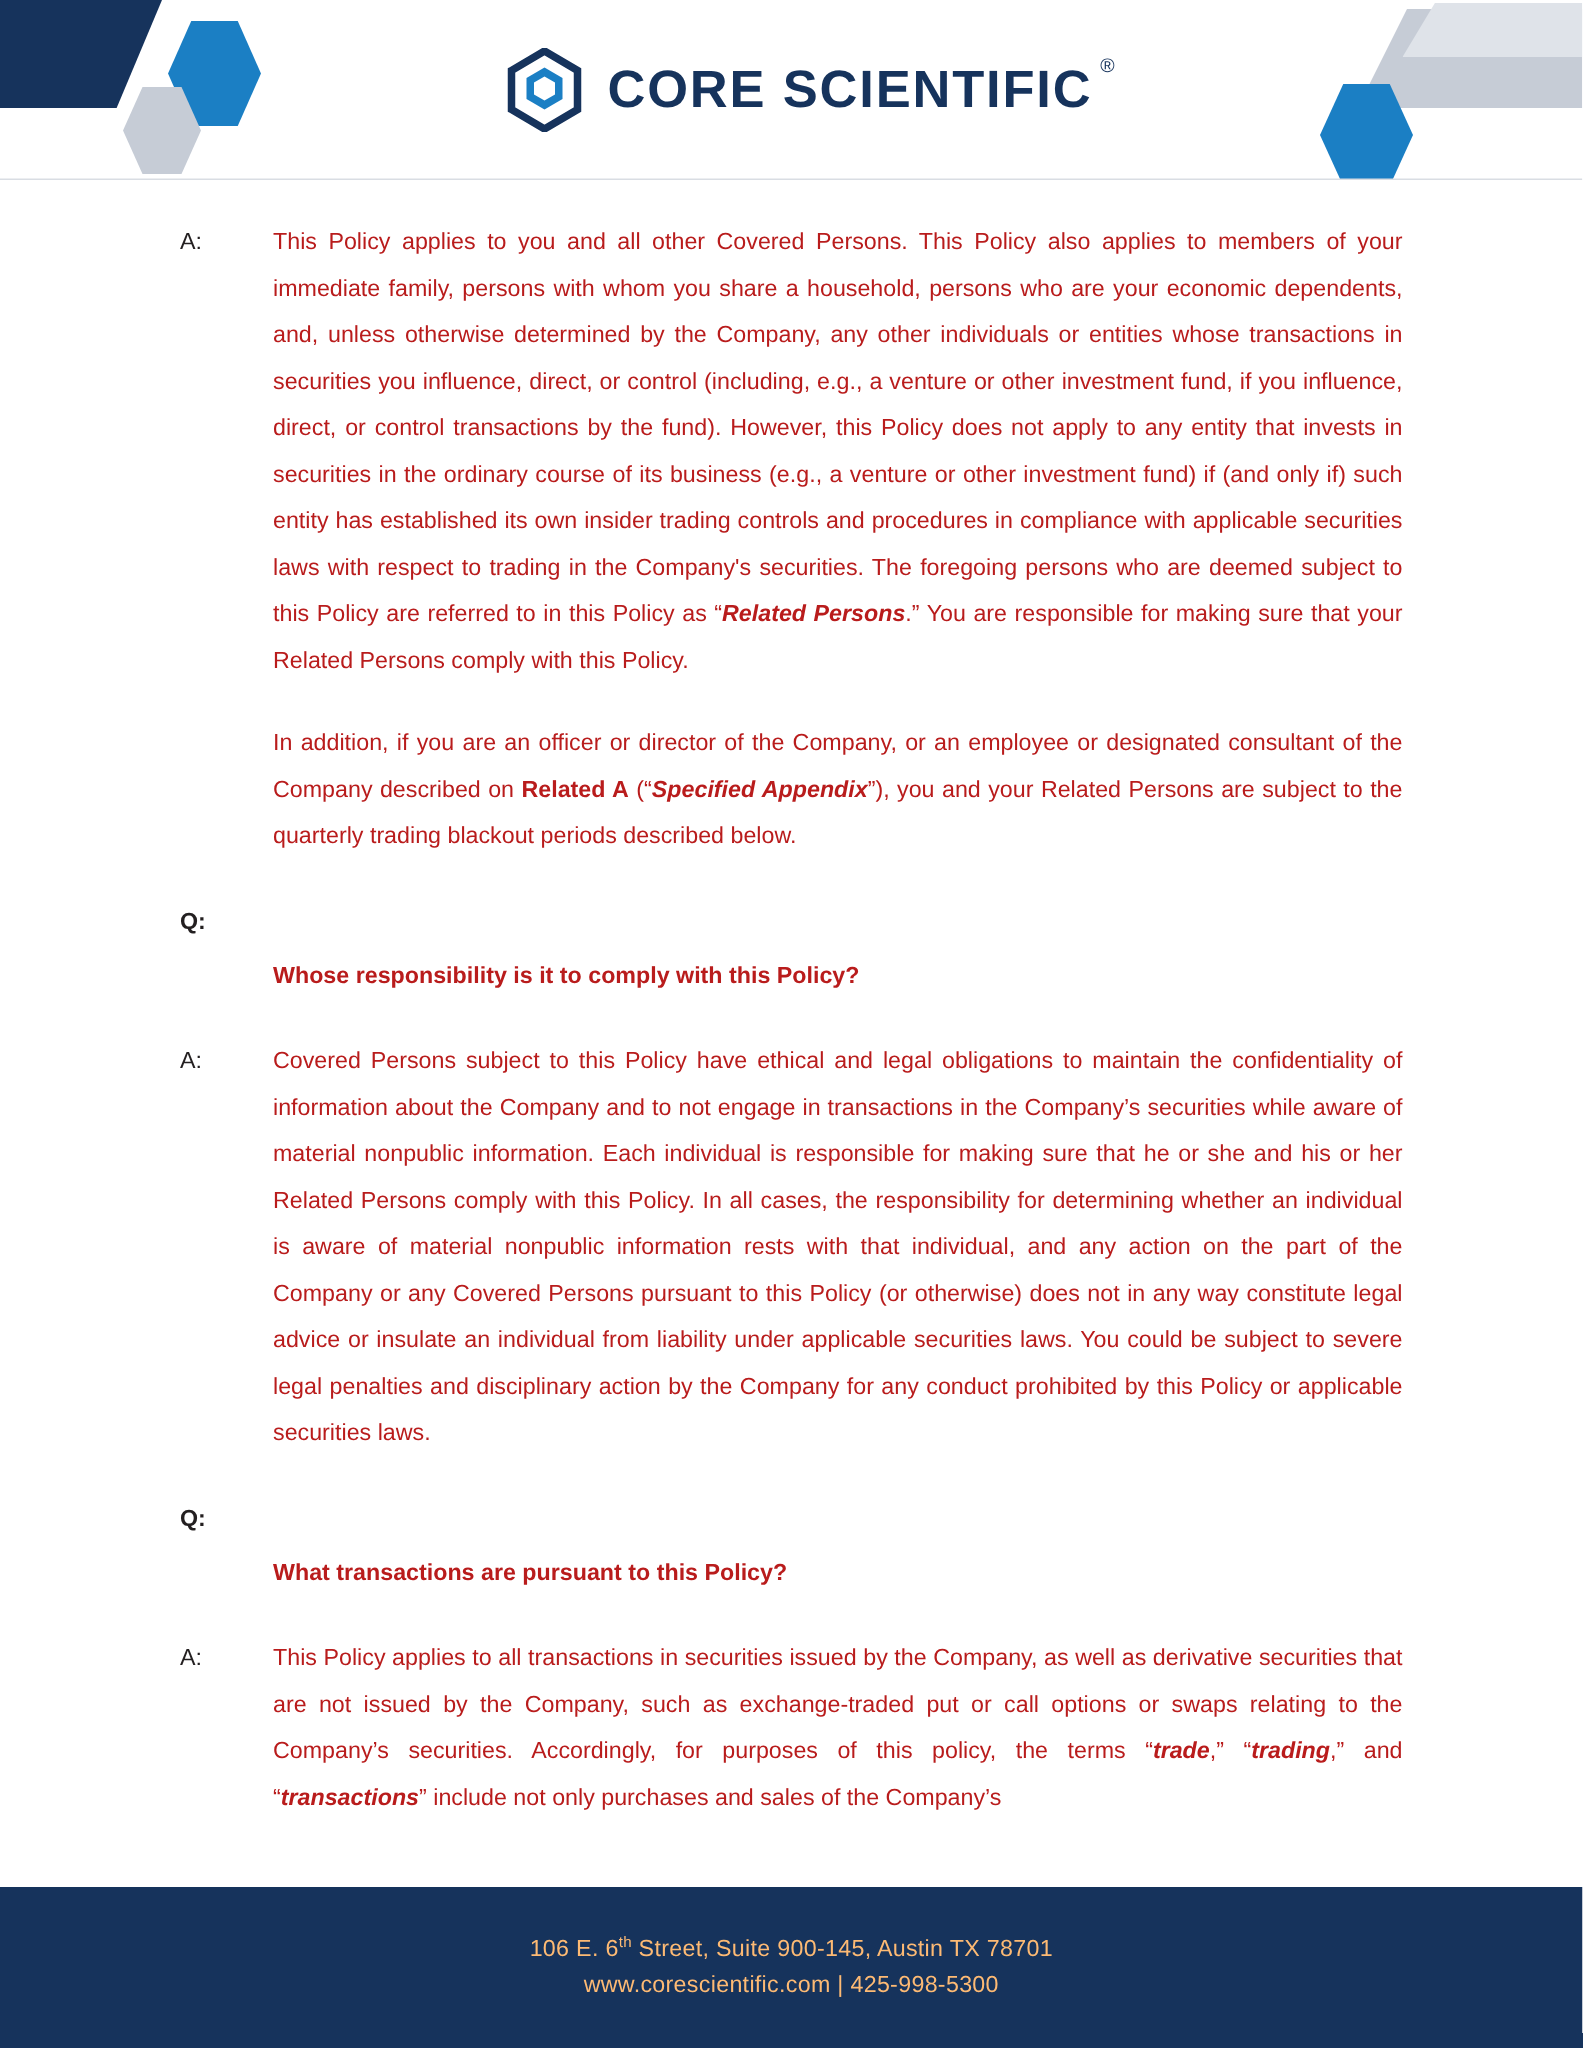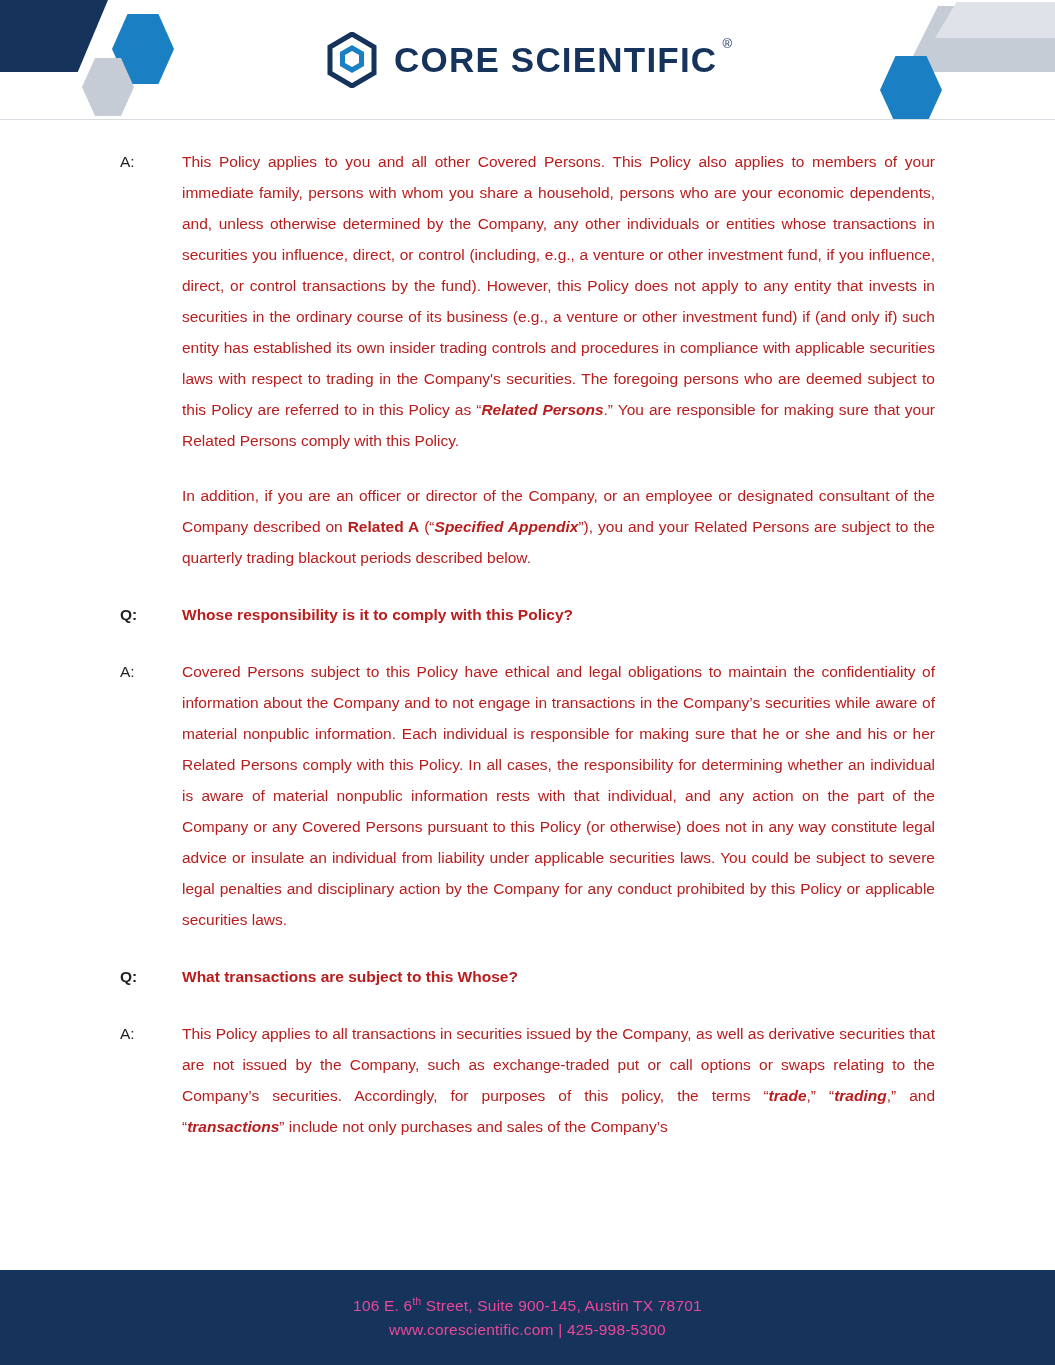--- a/index.html
+++ b/index.html
@@ -72,21 +72,21 @@
     right: 0;
     top: 2px;
     width: 120px;
     height: 36px;
     background: #dfe3e9;
     clip-path: polygon(18% 0, 100% 0, 100% 100%, 0 100%);
   }
 
   .logo-wrap {
     position: absolute;
-    left: 324px;
+    left: 335px;
     top: 32px;
     display: flex;
     align-items: center;
     gap: 14px;
   }
   .logo-mark {
     width: 56px;
     height: 56px;
     position: relative;
   }
@@ -147,20 +147,21 @@
     font-size: 15.5px;
     line-height: 31px;
     text-align: justify;
     text-justify: inter-word;
     color: #b91c1c;
     hyphens: none;
   }
   .qa-text.q {
     font-weight: bold;
     text-align: left;
+    margin-top: 36px;
   }
   .qa-text p {
     margin: 0 0 24px 0;
   }
   .qa-text p:last-child {
     margin-bottom: 0;
   }
   .bi {
     font-weight: bold;
     font-style: italic;
@@ -168,23 +169,23 @@
   .b {
     font-weight: bold;
   }
 
   
   .footer {
     position: absolute;
     left: 0;
     bottom: 0;
     width: 1055px;
-    height: 95px;
+    height: 107px;
     background: #16335c;
-    color: #ec4899;
+    color: #fdba74;
     display: flex;
     flex-direction: column;
     align-items: center;
     justify-content: center;
     gap: 6px;
   }
   .footer-line {
     font-size: 15.5px;
     letter-spacing: 0.2px;
   }
@@ -236,21 +237,21 @@
 
   <div class="qa-row">
     <div class="qa-label">A:</div>
     <div class="qa-text">
       <p>Covered Persons subject to this Policy have ethical and legal obligations to maintain the confidentiality of information about the Company and to not engage in transactions in the Company’s securities while aware of material nonpublic information. Each individual is responsible for making sure that he or she and his or her Related Persons comply with this Policy. In all cases, the responsibility for determining whether an individual is aware of material nonpublic information rests with that individual, and any action on the part of the Company or any Covered Persons pursuant to this Policy (or otherwise) does not in any way constitute legal advice or insulate an individual from liability under applicable securities laws. You could be subject to severe legal penalties and disciplinary action by the Company for any conduct prohibited by this Policy or applicable securities laws.</p>
     </div>
   </div>
 
   <div class="qa-row">
     <div class="qa-label bold">Q:</div>
-    <div class="qa-text q">What transactions are subject to this Whose?</div>
+    <div class="qa-text q">What transactions are pursuant to this Policy?</div>
   </div>
 
   <div class="qa-row">
     <div class="qa-label">A:</div>
     <div class="qa-text">
       <p>This Policy applies to all transactions in securities issued by the Company, as well as derivative securities that are not issued by the Company, such as exchange-traded put or call options or swaps relating to the Company’s securities. Accordingly, for purposes of this policy, the terms “<span class="bi">trade</span>,” “<span class="bi">trading</span>,” and “<span class="bi">transactions</span>” include not only purchases and sales of the Company’s</p>
     </div>
   </div>
 
 </div>

